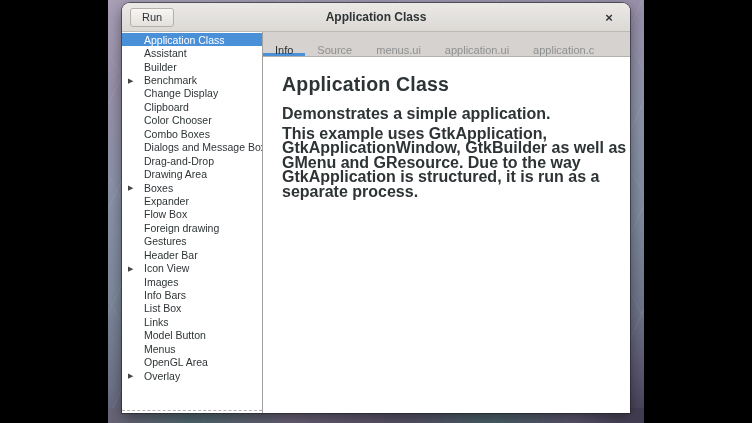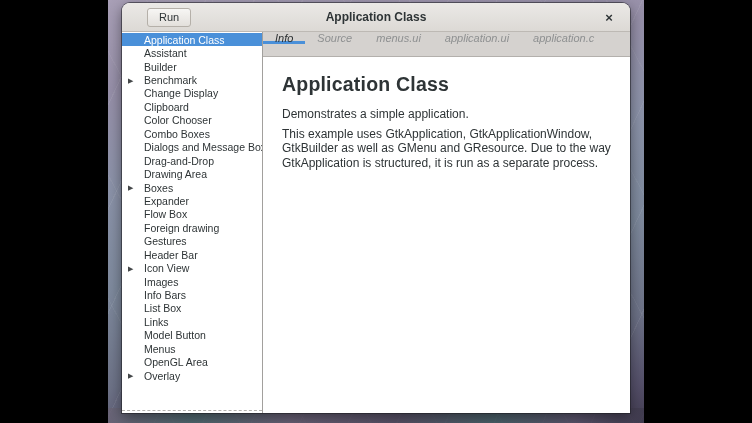--- a/index.html
+++ b/index.html
@@ -28,21 +28,21 @@
     box-shadow:0 0 0 1px rgba(30,30,35,0.55), 0 4px 14px rgba(0,0,0,0.45);
     display:flex;flex-direction:column;
   }
   .headerbar{
     height:28px;flex:0 0 28px;border-radius:8px 8px 0 0;position:relative;
     background:linear-gradient(#ebe9e6,#dcd9d5);
     border-bottom:1px solid #bdb9b4;
     display:flex;align-items:center;
   }
   .run-btn{
-    margin-left:25px;padding:2px 11px;font-size:11px;color:#2e3436;
+    margin-left:8px;padding:2px 11px;font-size:11px;color:#2e3436;
     background:linear-gradient(#f7f6f4,#e3e0dc);
     border:1px solid #b5b0a9;border-radius:3px;line-height:13px;text-align:center;
   }
   .win-title{
     position:absolute;left:0;right:0;text-align:center;
     font-size:12px;font-weight:bold;color:#2e3436;pointer-events:none;
   }
   .close-btn{
     position:absolute;right:11px;top:4px;width:20px;height:20px;
     display:flex;align-items:center;justify-content:center;
@@ -66,32 +66,32 @@
   .row.selected{background:#4a90d9;color:#fff;}
   .row.selected .expander{color:#fff;}
   .undershoot{
     position:absolute;left:0;bottom:2px;width:100%;height:0;
     border-top:1px dashed #b4b2af;
   }
   
   .right-pane{flex:1;display:flex;flex-direction:column;min-width:0;}
   .tabbar{
     height:24px;flex:0 0 24px;background:#d5d2cf;border-bottom:1px solid #b3b0ac;
-    display:flex;align-items:flex-start;font-style:italic;
+    display:flex;align-items:flex-end;
   }
   .tab{
     padding:0 12px;display:flex;align-items:center;font-size:11px;color:#8e9091;
   }
   .tab.active{color:#2b2f31;box-shadow:inset 0 -3px 0 #4a90d9;}
   .content{flex:1;background:#fff;padding:10px 19px;overflow:hidden;}
   .content h1{
     font-size:19.5px;font-weight:bold;color:#2e3436;margin:6px 0 11px 0;letter-spacing:.2px;
   }
   .content p{
-    font-size:12px;line-height:14.6px;color:#2e3436;margin:0 16px 5px 0;width:345px;
+    font-size:16px;line-height:14.6px;color:#2e3436;margin:0 16px 5px 0;width:345px;font-weight:bold;
   }
 </style>
 </head>
 <body>
 
 <div class="screen">
   <div class="window">
 
     <div class="headerbar">
       <div class="run-btn">Run</div>

